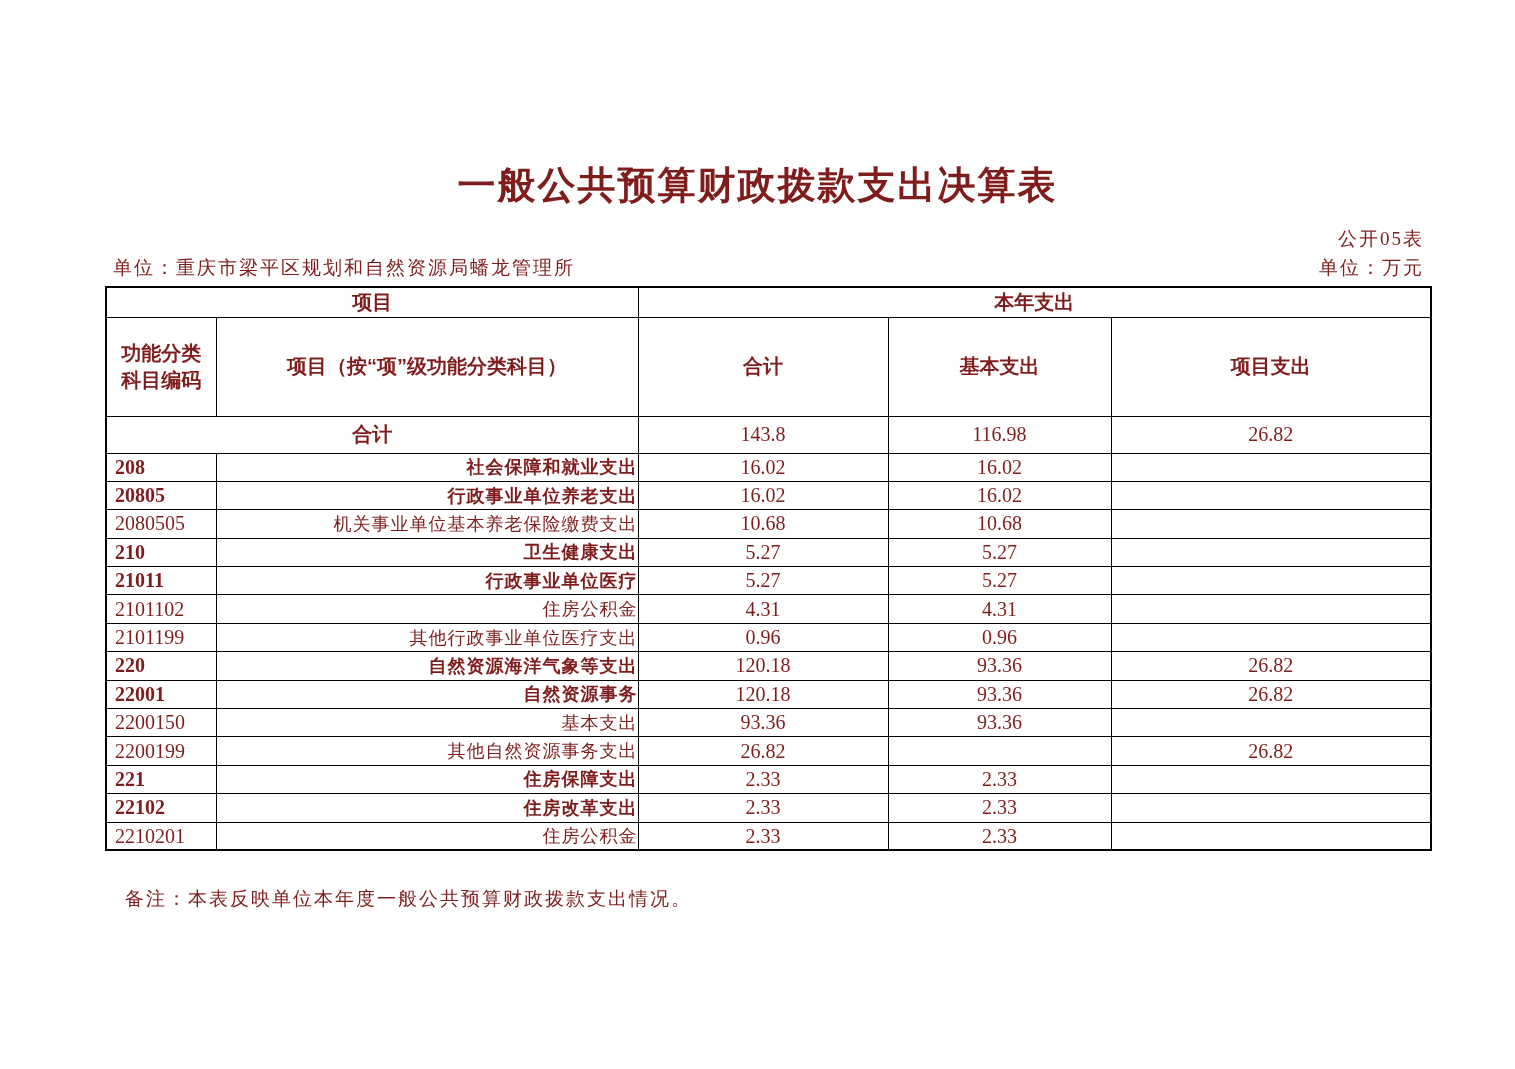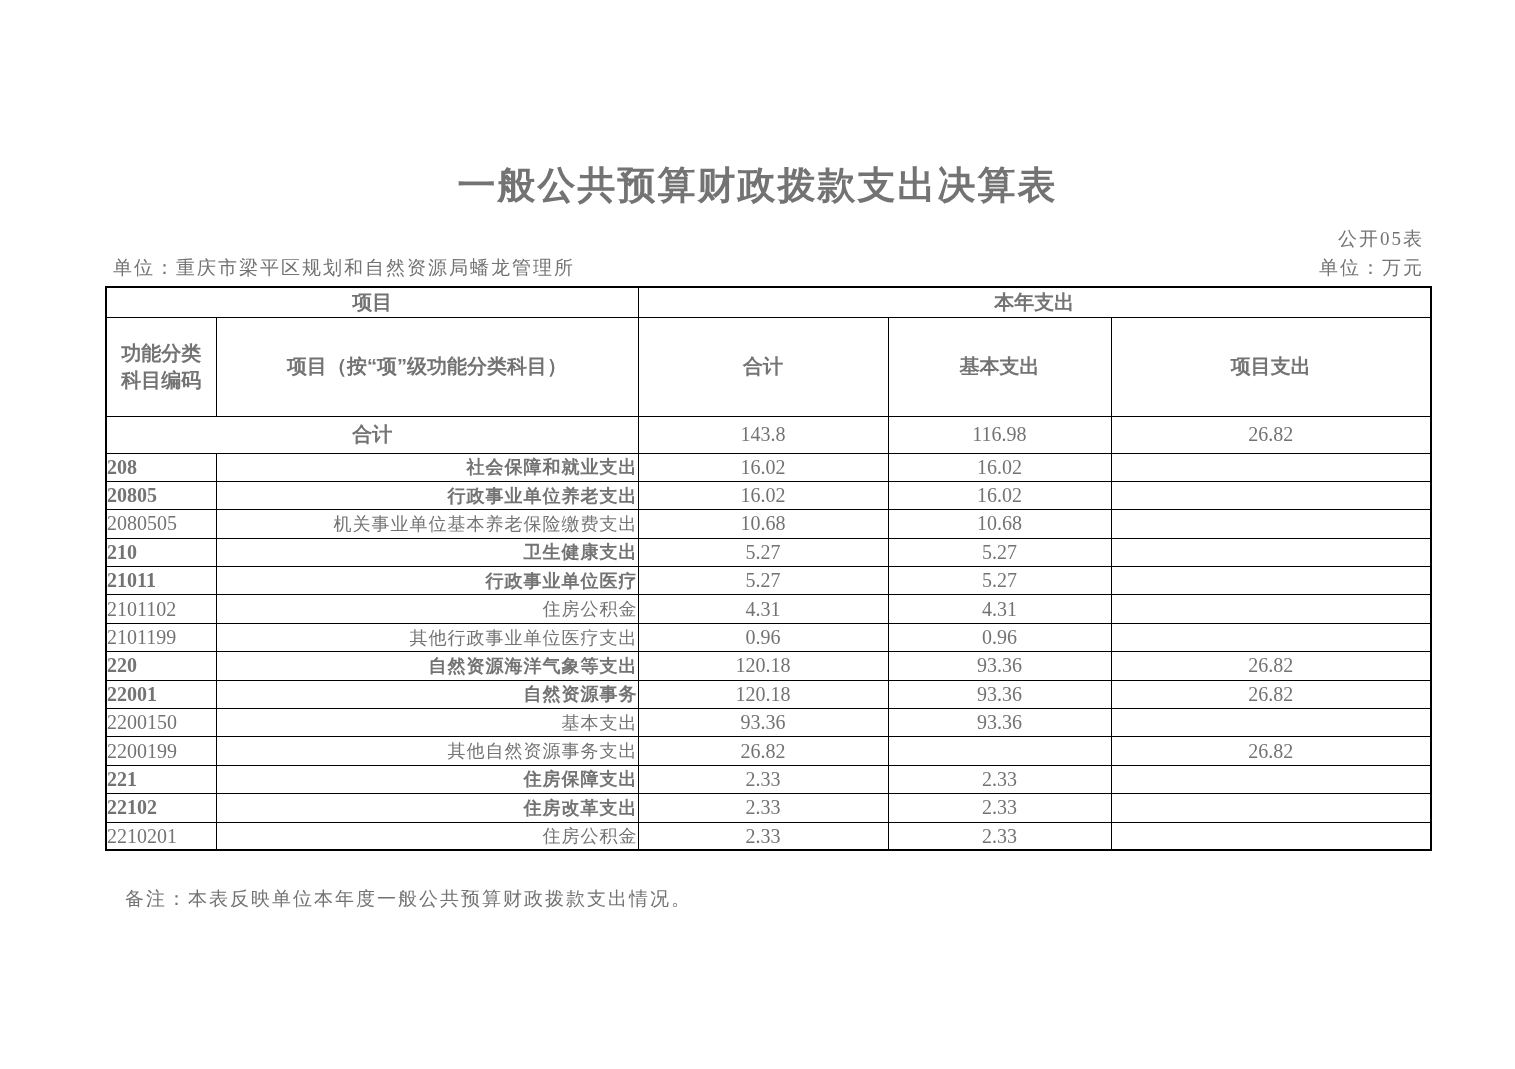--- a/index.html
+++ b/index.html
@@ -1,21 +1,21 @@
 <!DOCTYPE html>
 <html><head>
 <meta charset="utf-8">
 <style>
   html, body { margin: 0; padding: 0; background: #ffffff; }
   .page {
     position: relative;
     width: 1515px;
     height: 1069px;
     background: #ffffff;
-    color: #737373;
+    color: #7f1d1d;
     font-family: "Liberation Serif", serif;
     overflow: hidden;
   }
   .title {
     position: absolute;
     top: 160px;
     left: 0;
     width: 100%;
     margin: 0;
     text-align: center;
@@ -67,20 +67,21 @@
   tr.total-row { height: 37px; }
   tbody tr.data-row { height: 28.4px; }
   td.total-label {
     font-family: "Liberation Sans", sans-serif;
     font-weight: bold;
     font-size: 20px;
     text-align: center;
   }
   td.code {
     font-size: 20px;
+    padding-left: 8px;
     text-align: left;
   }
   td.name {
     font-size: 18px;
     padding-left: 13px;
     text-align: right;
     letter-spacing: 1px;
   }
   td.num {
     font-size: 20px;

